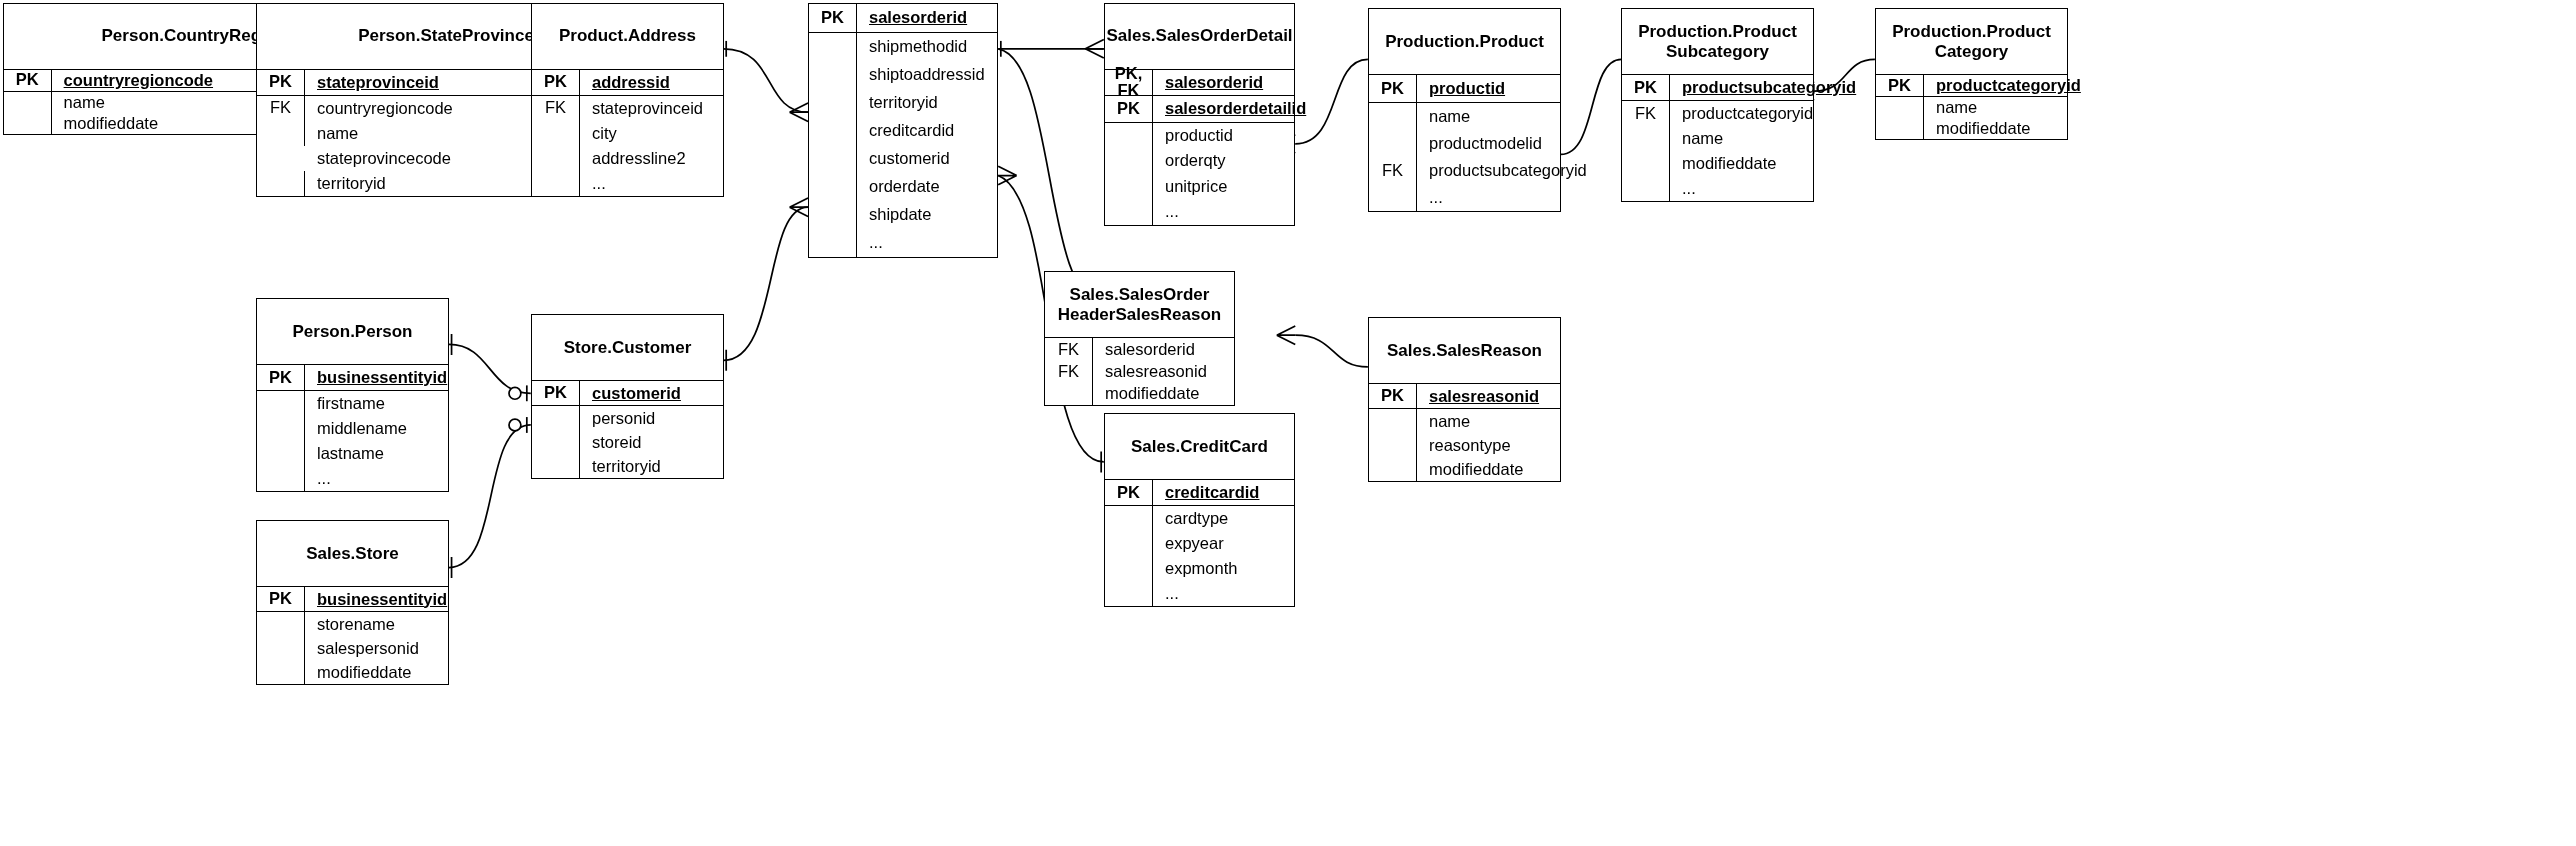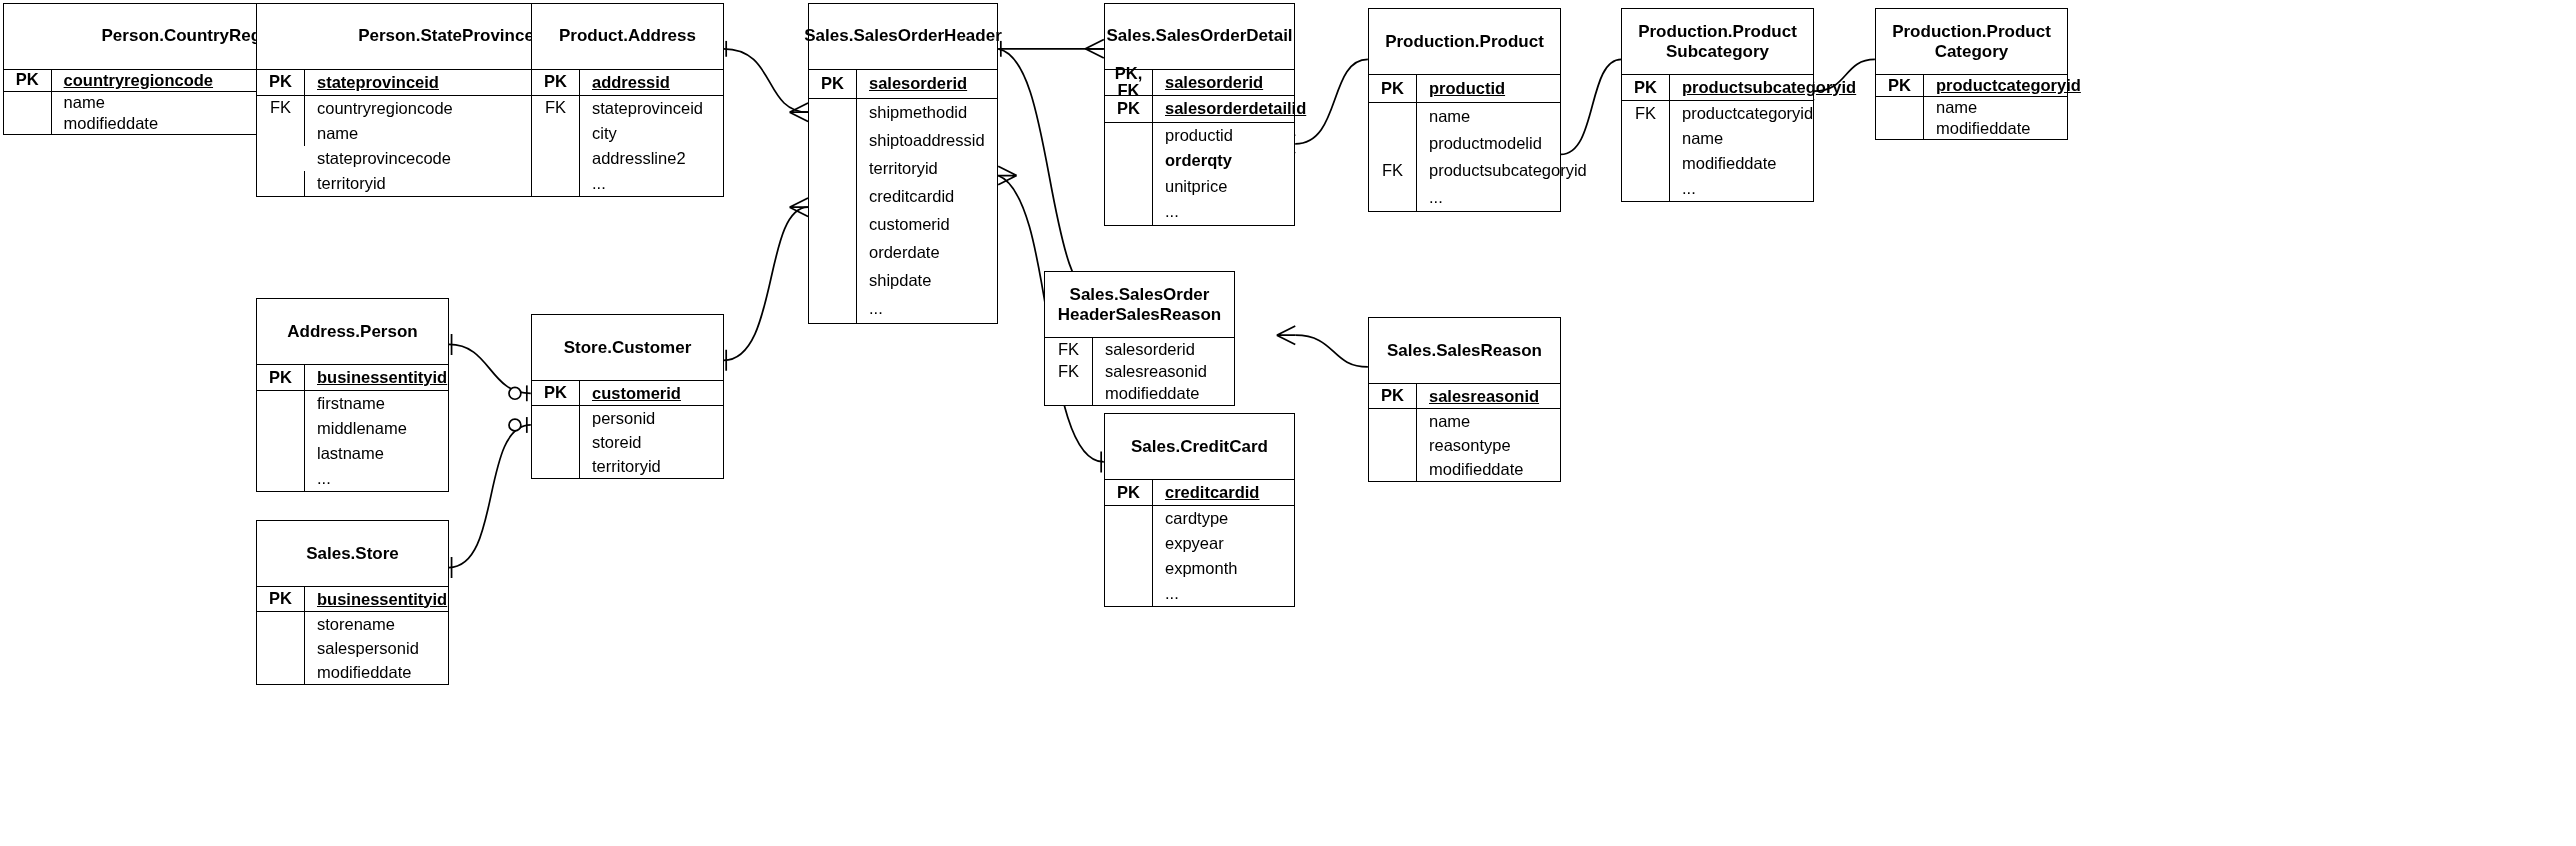--- a/index.html
+++ b/index.html
@@ -191,21 +191,20 @@
           </div>
           <div class="attr-row plain" style="height: 25px;">
             <div class="key-cell"></div>
             <div class="name-cell">
               <span>...</span>
             </div>
           </div>
         </div>
       </div>
       <div class="entity" style="left: 808px; top: 2.6px; width: 190px;">
-        <div class="ent-title" style="height: 66px;">Sales.SalesOrderHeader</div>
         <div class="section">
           <div class="attr-row pk" style="height: 28px;">
             <div class="key-cell">PK</div>
             <div class="name-cell">
               <span>salesorderid</span>
             </div>
           </div>
         </div>
         <div class="section">
           <div class="attr-row plain" style="height: 28px;">
@@ -277,21 +276,21 @@
             </div>
           </div>
         </div>
         <div class="section">
           <div class="attr-row plain" style="height: 25.5px;">
             <div class="key-cell"></div>
             <div class="name-cell">
               <span>productid</span>
             </div>
           </div>
-          <div class="attr-row plain" style="height: 25.5px; font-weight: bold;">
+          <div class="attr-row plain" style="height: 25.5px;">
             <div class="key-cell"></div>
             <div class="name-cell">
               <span>orderqty</span>
             </div>
           </div>
           <div class="attr-row plain" style="height: 25.5px;">
             <div class="key-cell"></div>
             <div class="name-cell">
               <span>unitprice</span>
             </div>
@@ -397,21 +396,21 @@
           </div>
           <div class="attr-row plain" style="height: 21px;">
             <div class="key-cell"></div>
             <div class="name-cell">
               <span>modifieddate</span>
             </div>
           </div>
         </div>
       </div>
       <div class="entity" style="left: 256px; top: 298px; width: 193px;">
-        <div class="ent-title" style="height: 66px;">Address.Person</div>
+        <div class="ent-title" style="height: 66px;">Person.Person</div>
         <div class="section">
           <div class="attr-row pk" style="height: 25px;">
             <div class="key-cell">PK</div>
             <div class="name-cell">
               <span>businessentityid</span>
             </div>
           </div>
         </div>
         <div class="section">
           <div class="attr-row plain" style="height: 25px;">

